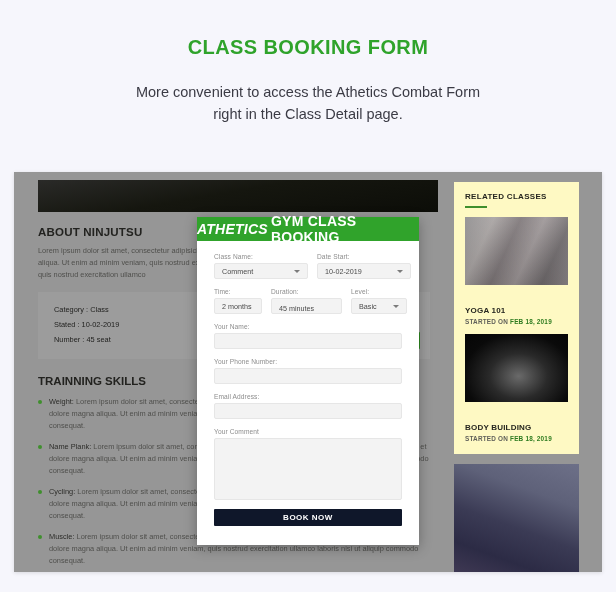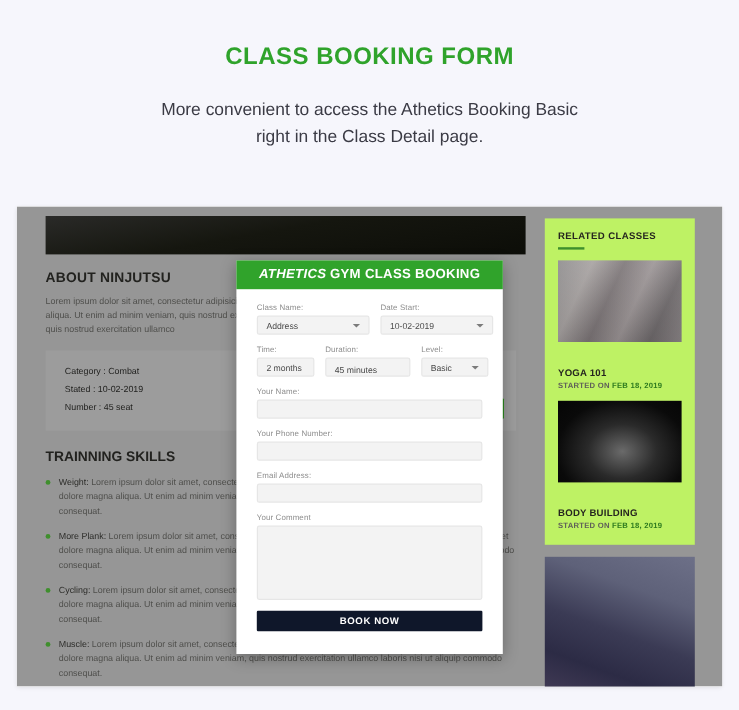--- a/index.html
+++ b/index.html
@@ -116,21 +116,21 @@
     color: #4f4f4c;
   }
   .skill-text b { color: #2c2c29; font-weight: normal; }
 
   
   .sidebar {
     position: absolute;
     left: 440px; top: 10px;
     width: 125px;
   }
-  .side-card { background: #bef264; padding: 10px 11px 12px 11px; }
+  .side-card { background: #fef9c3; padding: 10px 11px 12px 11px; }
   .side-title {
     font-size: 8px; font-weight: bold;
     color: #26261f; letter-spacing: 0.3px;
   }
   .side-rule { width: 22px; height: 2px; background: #3f8f2d; margin-top: 5px; }
   .thumb {
     width: 103px; height: 68px;
     margin-top: 9px;
     background: #7c7c7c;
   }
@@ -169,21 +169,21 @@
     background: #ffffff;
     box-shadow: 0 3px 12px rgba(0,0,0,0.30);
   }
   .modal-head {
     height: 24px;
     background: #30a32b;
     color: #ffffff;
     display: flex;
     align-items: center;
     justify-content: center;
-    font-size: 11px;
+    font-size: 14px;
     font-weight: bold;
     letter-spacing: 0.25px;
   }
   .modal-head .it { font-style: italic; margin-right: 3px; }
   .modal-body { padding: 12px 17px 0 17px; }
   .fld-label {
     font-size: 6.6px;
     color: #8d8d8d;
     margin-bottom: 3px;
     letter-spacing: 0.1px;
@@ -238,39 +238,39 @@
     margin-top: 3px;
     font-family: "Liberation Sans", sans-serif;
   }
 </style>
 </head>
 <body>
 
 <div class="promo">
   <div class="promo-title">CLASS BOOKING FORM</div>
   <div class="promo-sub">
-    <div>More convenient  to access the Athetics Booking Basic</div>
+    <div>More convenient  to access the Athetics Combat Form</div>
     <div>right in the Class Detail page.</div>
   </div>
 </div>
 
 <div class="page-frame">
   <div class="page-inner">
     <div class="dim-bg"></div>
 
     <div class="content-col">
       <div class="hero-img"></div>
 
       <div class="sec-title">ABOUT NINJUTSU</div>
       <div class="para">Lorem ipsum dolor sit amet, consectetur adipisicing elit, sed do eiusmod tempor incididunt ut labore et dolore magna aliqua. Ut enim ad minim veniam, quis nostrud exercitation ullamco laboris nisi ut aliquip ex ea commodo consequat. quis nostrud exercitation ullamco</div>
 
       <div class="info-box">
         <div class="info-cols">
           <div class="info-col">
-            <div class="info-line">Category : Combat</div>
+            <div class="info-line">Category : Class</div>
             <div class="info-line">Stated : 10-02-2019</div>
             <div class="info-line">Number : 45 seat</div>
           </div>
           <div class="info-col">
             <div class="info-line">Duration : 45 minutes</div>
             <div class="info-line">Level : Basic</div>
           </div>
         </div>
         <div class="info-btn"></div>
       </div>
@@ -279,21 +279,21 @@
 
       <div class="skill">
         <span class="bullet"></span>
         <div class="skill-text">
           <b>Weight:</b><span> Lorem ipsum dolor sit amet, consectetur adipisicing elit, sed do eiusmod tempor incididunt ut labore et dolore magna aliqua. Ut enim ad minim veniam, quis nostrud exercitation ullamco laboris nisi ut aliquip commodo consequat.</span>
         </div>
       </div>
       <div class="skill">
         <span class="bullet"></span>
         <div class="skill-text">
-          <b>More Plank:</b><span> Lorem ipsum dolor sit amet, consectetur adipisicing elit, sed do eiusmod tempor incididunt ut labore et dolore magna aliqua. Ut enim ad minim veniam, quis nostrud exercitation ullamco laboris nisi ut aliquip ea commodo consequat.</span>
+          <b>Name Plank:</b><span> Lorem ipsum dolor sit amet, consectetur adipisicing elit, sed do eiusmod tempor incididunt ut labore et dolore magna aliqua. Ut enim ad minim veniam, quis nostrud exercitation ullamco laboris nisi ut aliquip ea commodo consequat.</span>
         </div>
       </div>
       <div class="skill">
         <span class="bullet"></span>
         <div class="skill-text">
           <b>Cycling:</b><span> Lorem ipsum dolor sit amet, consectetur adipisicing elit, sed do eiusmod tempor incididunt ut labore et dolore magna aliqua. Ut enim ad minim veniam, quis nostrud exercitation ullamco laboris nisi ut aliquip commodo consequat.</span>
         </div>
       </div>
       <div class="skill">
         <span class="bullet"></span>
@@ -334,21 +334,21 @@
   <div class="modal-head">
     <span class="it">ATHETICS</span>
       <span>GYM CLASS BOOKING</span>
   </div>
   <div class="modal-body">
 
     <div class="row">
       <div class="fld">
         <div class="fld-label">Class Name:</div>
         <div class="control sel w-half">
-          <span>Address</span>
+          <span>Comment</span>
         </div>
       </div>
       <div class="fld">
         <div class="fld-label">Date Start:</div>
         <div class="control sel w-half">
           <span>10-02-2019</span>
         </div>
       </div>
     </div>
 

